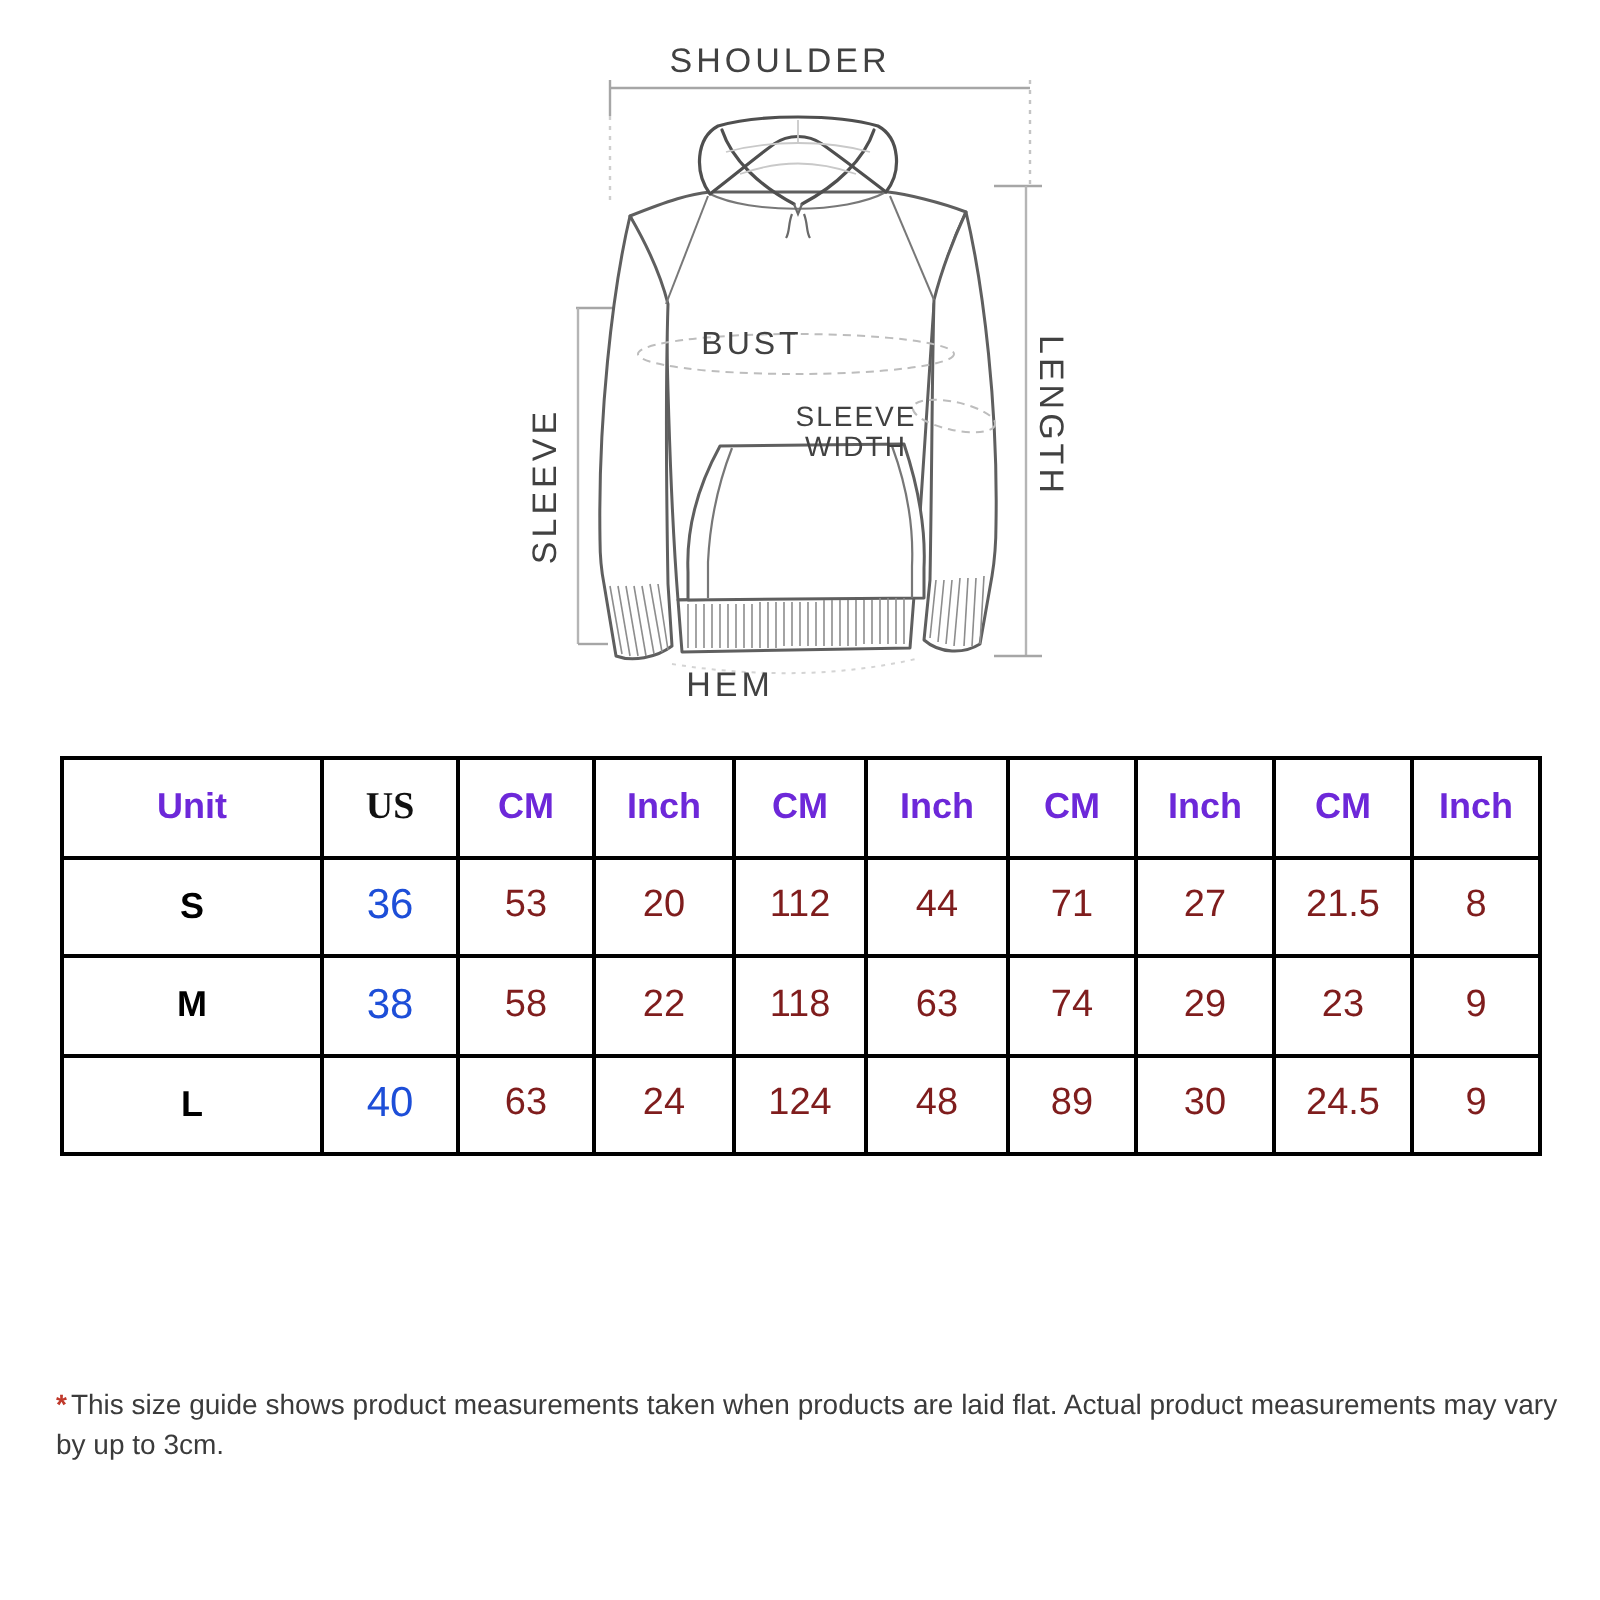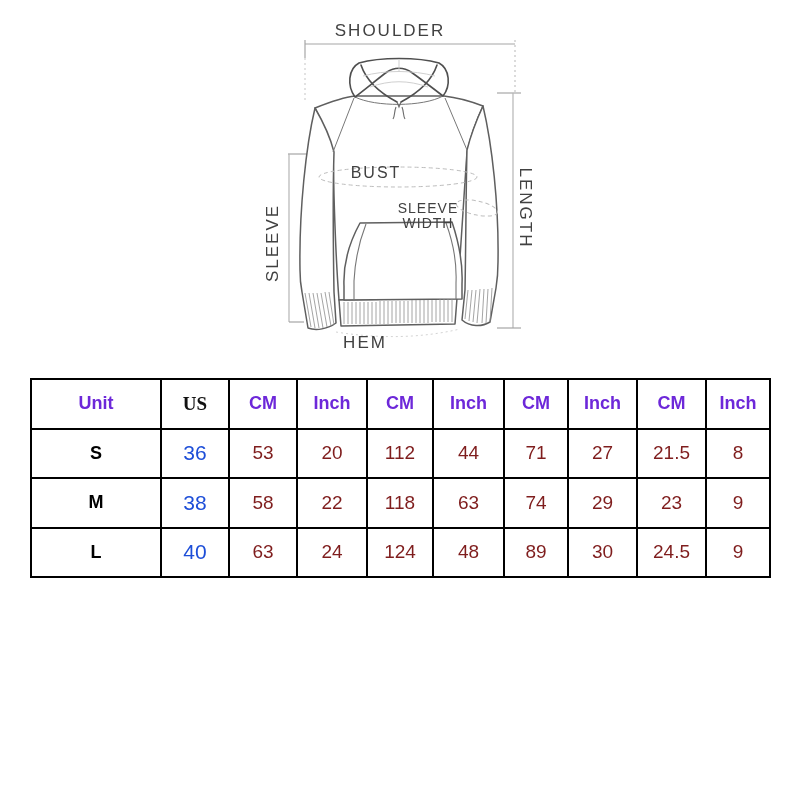--- a/index.html
+++ b/index.html
@@ -225,14 +225,15 @@
         <td class="num">124</td>
         <td class="num tl">48</td>
         <td class="num">89</td>
         <td class="num tl">30</td>
         <td class="num">24.5</td>
         <td class="num tl">9</td>
       </tr>
     </tbody>
   </table>
 
+  <div class="footnote"><span class="fn-marker">*</span><span>This size guide shows product measurements taken when products are laid flat. Actual product measurements may vary by up to 3cm.</span></div>
 
 </div>
 
 </body></html>

